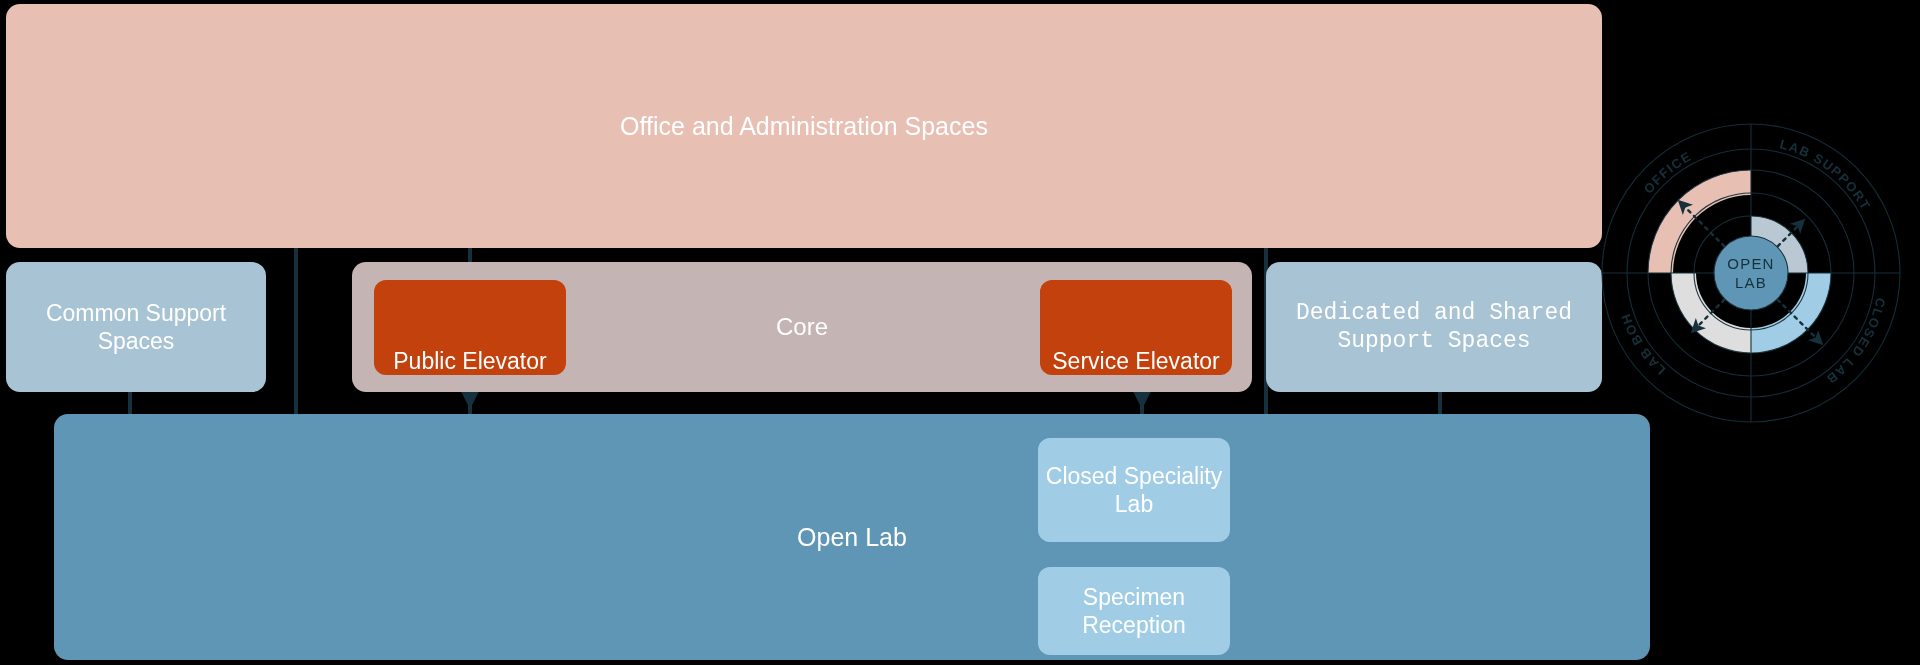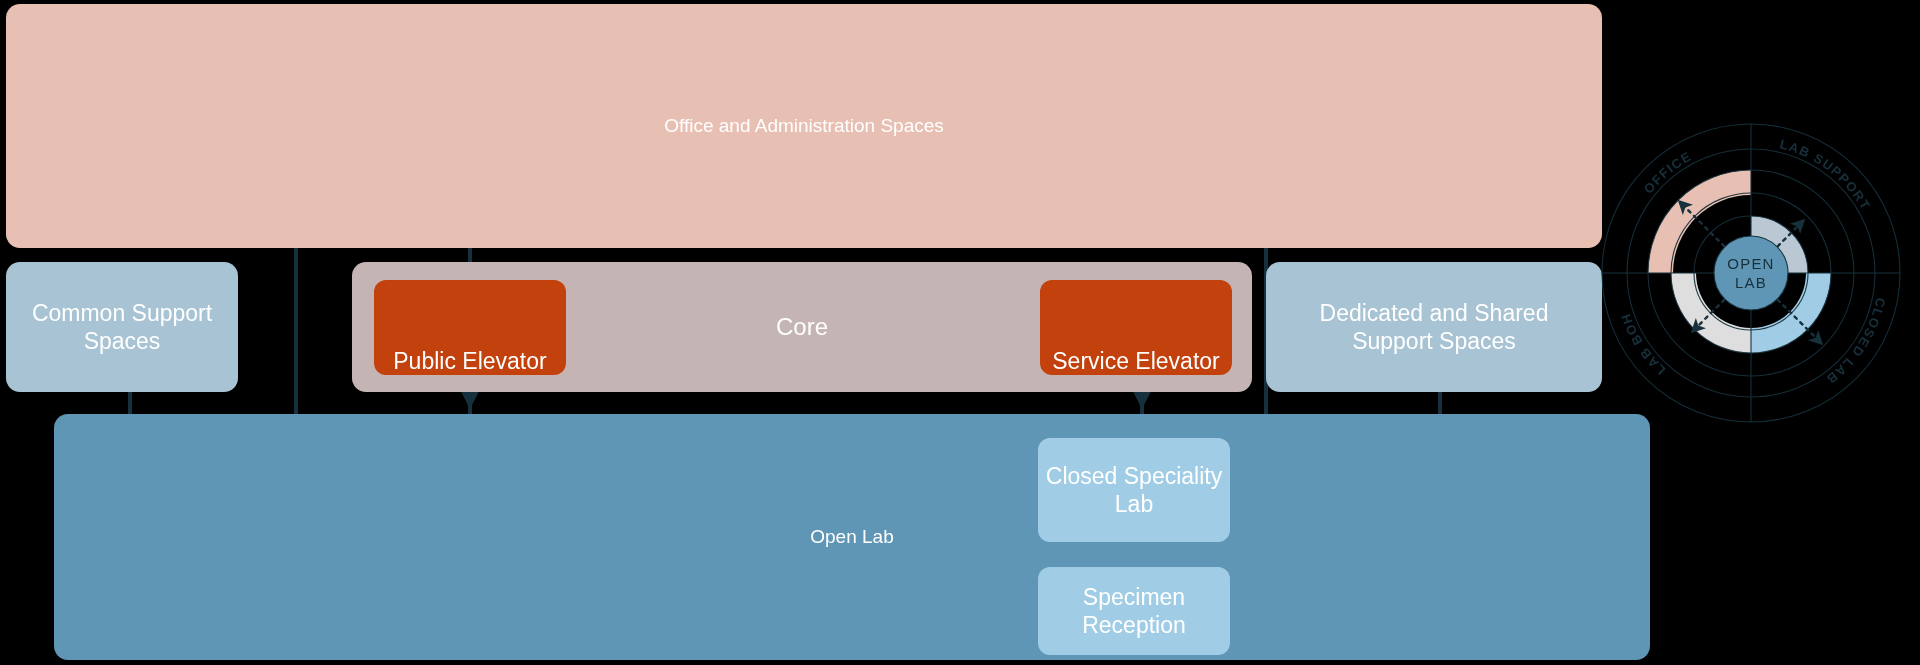--- a/index.html
+++ b/index.html
@@ -35,21 +35,21 @@
   }
 
   .office       { background: #e8bfb3; }
   .core         { background: #c4b5b4; }
   .elevator     { background: #c2410c; align-items: flex-end; }
   .supportblue  { background: #a8c3d3; }
   .openlab      { background: #5f95b5; margin-left: 48px; }
   .lightblue    { background: #a0cde5; }
 
   
-  .t-lg   { font-size: 19px; }
+  .t-lg   { font-size: 25px; }
   .t-md   { font-size: 24px; }
   .t-sm   { font-size: 23px; }
 
   
   #arrows {
     position: absolute;
     left: 0; top: 0;
     width: 1920px;
     height: 665px;
     pointer-events: none;
@@ -104,37 +104,37 @@
       <line x1="1266" y1="210" x2="1266" y2="467"></line>
 
       <line x1="1440" y1="325" x2="1440" y2="467"></line>
     </g>
   </svg>
 
   <div class="block office t-lg" style="left:6px; top:4px; width:1596px; height:244px;">
     <span>Office and Administration Spaces</span>
   </div>
 
-  <div class="block supportblue t-sm" style="left:6px; top:262px; width:232px; height:130px; padding:0 6px;">
+  <div class="block supportblue t-sm" style="left:6px; top:262px; width:260px; height:130px; padding:0 6px;">
     <span>Common Support Spaces</span>
   </div>
 
   <div class="block core t-md" style="left:352px; top:262px; width:900px; height:130px;">
     <span>Core</span>
   </div>
 
   <div class="block elevator t-sm" style="left:374px; top:280px; width:192px; height:95px; border-radius:12px;">
     <span>Public Elevator</span>
   </div>
 
   <div class="block elevator t-sm" style="left:1040px; top:280px; width:192px; height:95px; border-radius:12px;">
     <span>Service Elevator</span>
   </div>
 
-  <div class="block supportblue t-sm" style="left:1266px; top:262px; width:336px; height:130px; padding:0 12px;">
+  <div class="block supportblue t-sm" style="left:1266px; top:262px; width:336px; height:130px; padding:0 12px;font-family:Liberation Mono, monospace;">
     <span>Dedicated and Shared Support Spaces</span>
   </div>
 
   <div class="block openlab t-lg" style="left:6px; top:414px; width:1596px; height:246px;">
     <span>Open Lab</span>
   </div>
 
   <div class="block lightblue t-sm" style="left:1038px; top:438px; width:192px; height:104px; border-radius:12px;">
     <span>Closed Speciality Lab</span>
   </div>

